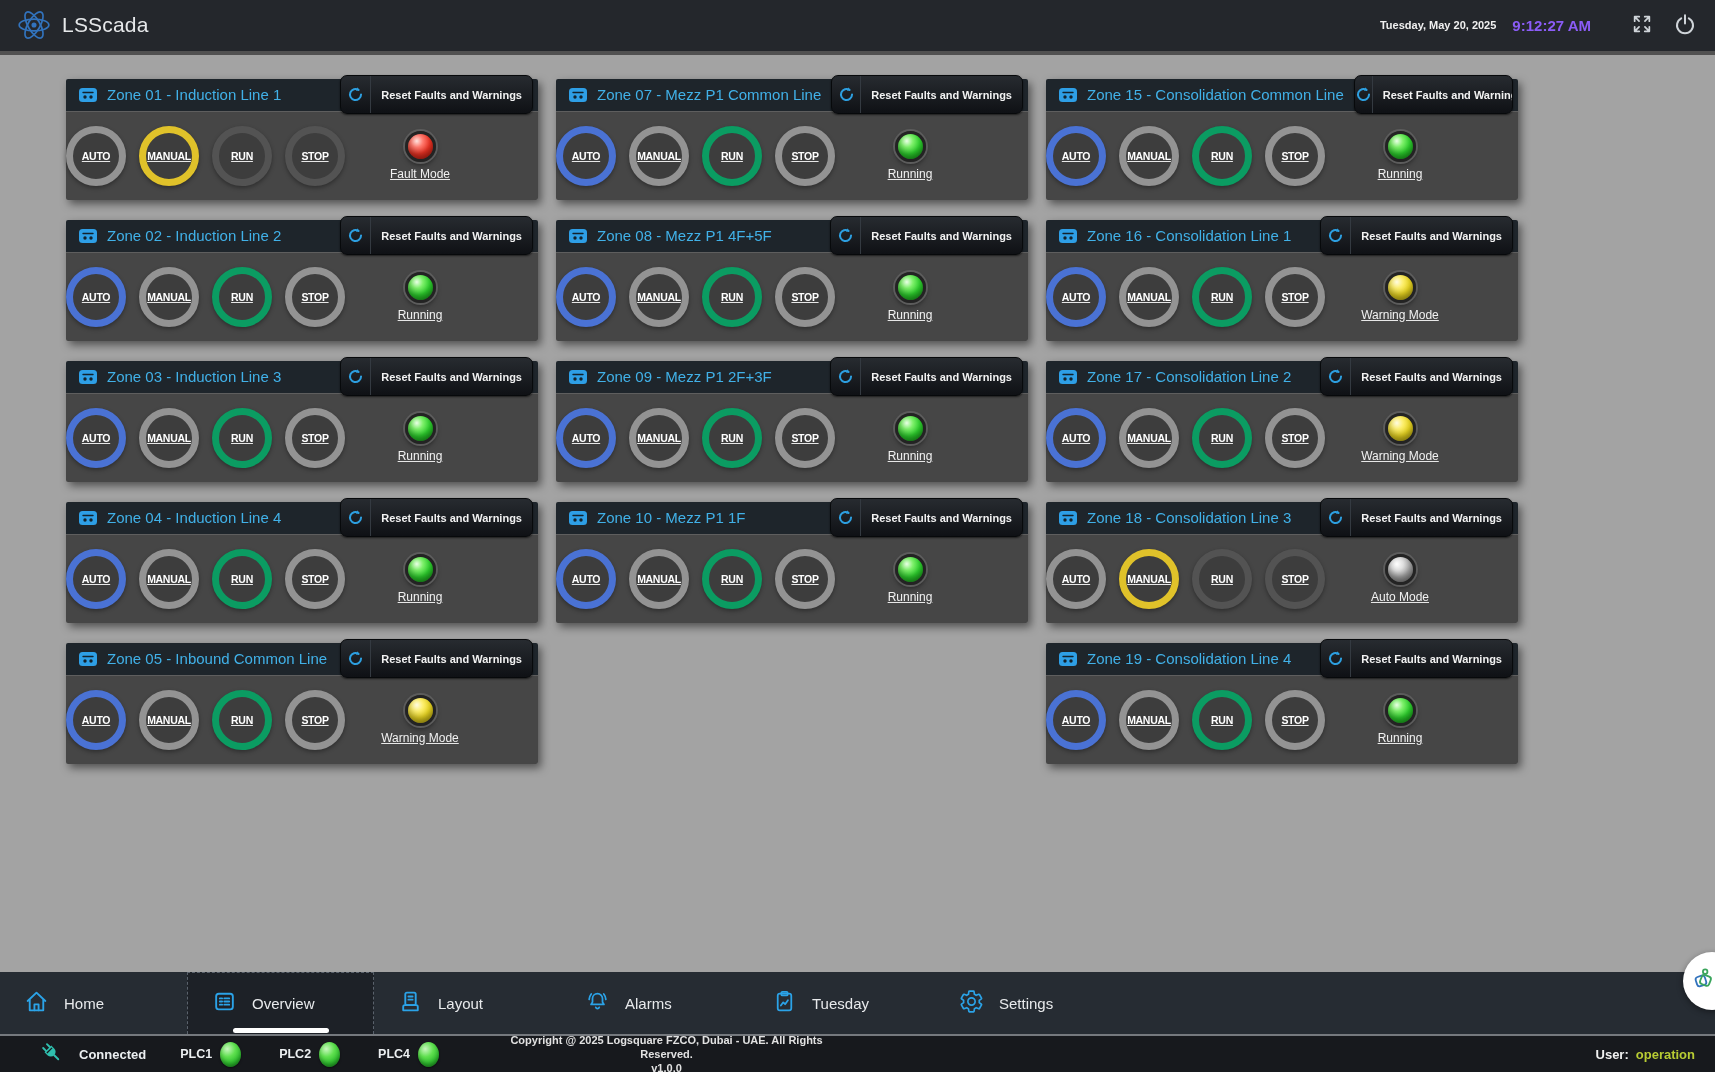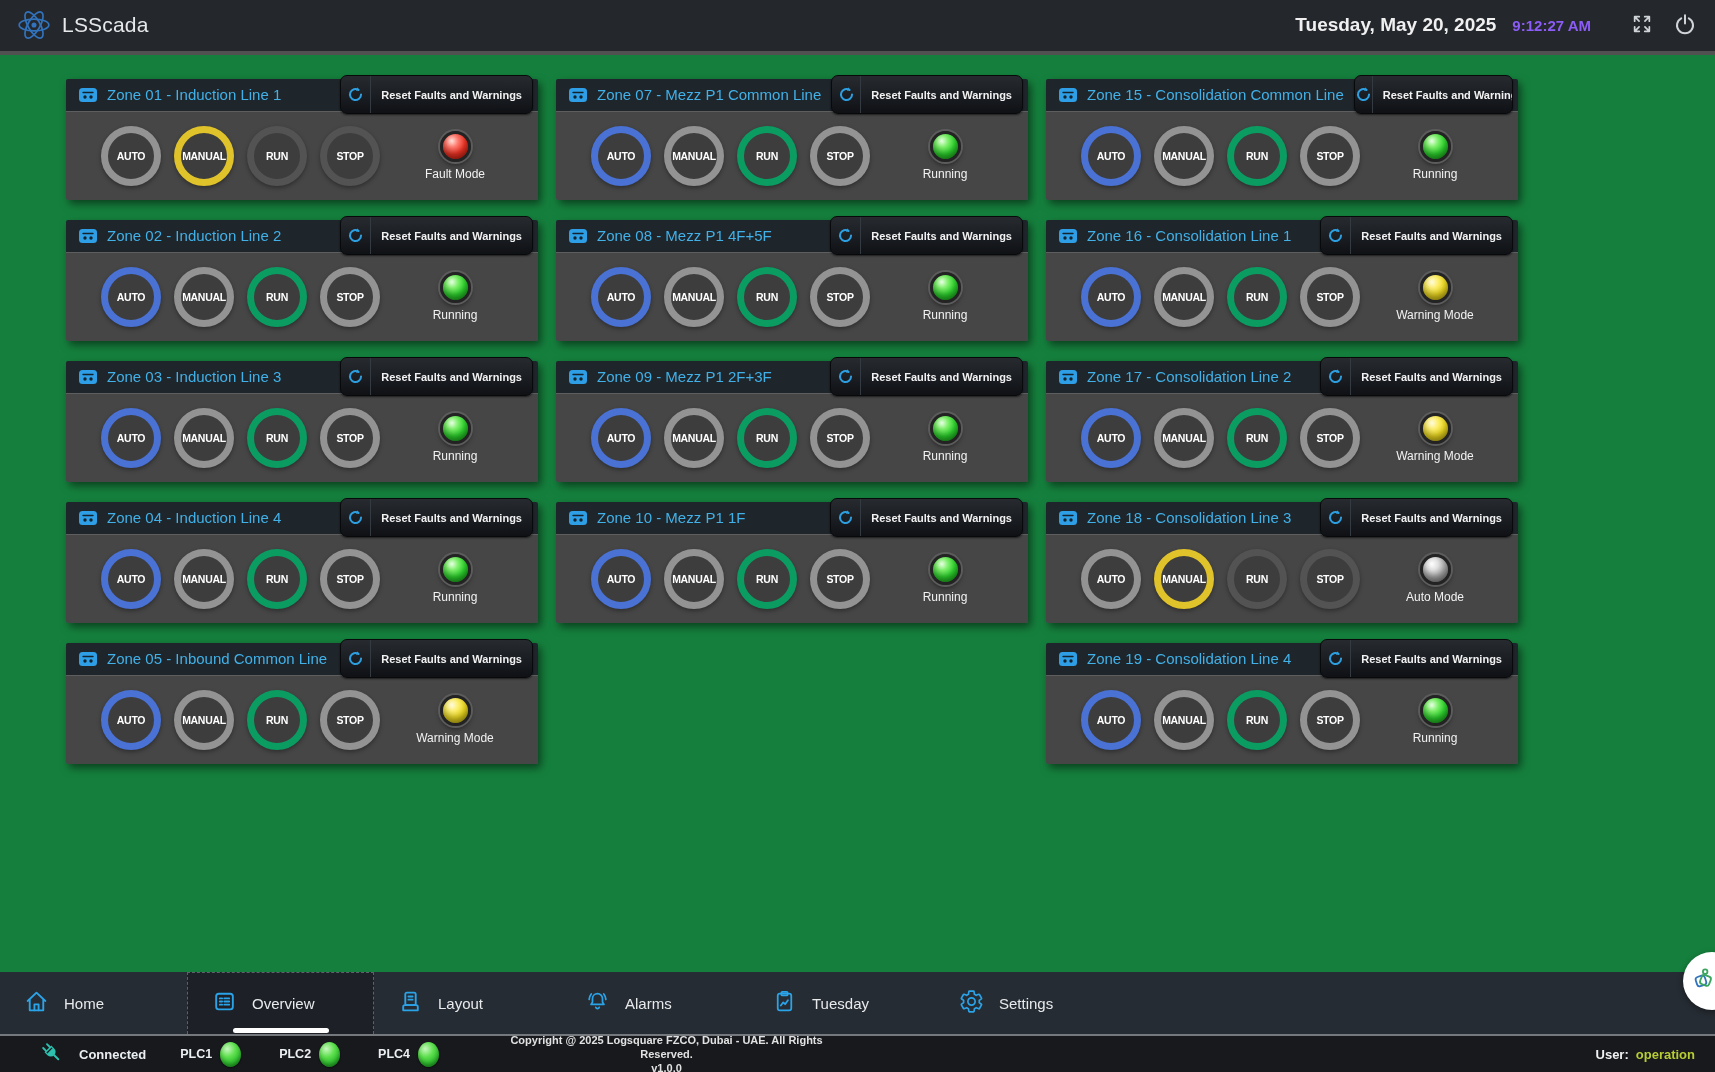--- a/index.html
+++ b/index.html
@@ -11,48 +11,49 @@
   .page { width:1715px; height:1072px; display:flex; flex-direction:column; position:relative; }
 
   
   .topbar {
     height:55px; background:#24272c; border-bottom:4px solid #515151;
     display:flex; align-items:center; padding:0 16px;
   }
   .brand { display:flex; align-items:center; gap:10px; }
   .brand-title { font-size:21px; color:#e6e8ea; letter-spacing:.2px; }
   .topbar-right { margin-left:auto; display:flex; align-items:center; gap:16px; }
-  .date-text { font-size:19px; font-weight:bold; color:#f0f0f0; }
+  .date-text { font-size:11px; font-weight:bold; color:#f0f0f0; }
   .time-text { font-size:15px; font-weight:bold; color:#8b5cf6; margin-right:22px; }
   .icon-btn { background:none; border:none; cursor:pointer; display:flex; align-items:center; padding:2px; }
 
   
-  .content { height:921px; padding:24px 0 0 66px; display:flex; gap:18px; background:#15803d; }
+  .content { height:921px; padding:24px 0 0 66px; display:flex; gap:18px; background:#a3a3a3; }
   .col { display:flex; flex-direction:column; gap:20px; width:472px; }
 
   .zone-card { border-radius:2px; box-shadow:3px 4px 8px rgba(0,0,0,.5); }
   .zone-header {
     height:32px; background:#1e252b; display:flex; align-items:center;
     gap:10px; padding:0 5px 0 13px; border-radius:2px 2px 0 0;
   }
   .zone-icon { display:flex; }
   .zone-title { font-size:15px; font-weight:normal; color:#41b1e8; white-space:nowrap; }
   .reset-btn {
     margin-left:auto; display:flex; align-items:center; height:39px;
     background:linear-gradient(#272b30,#0f1115); border:1px solid #07090b;
     border-radius:7px; cursor:pointer; color:#f2f2f2; overflow:hidden;
     box-shadow:0 1px 2px rgba(0,0,0,.6);
   }
   .reset-icon { width:30px; height:100%; display:flex; align-items:center; justify-content:center; border-right:1px solid #343a41; }
   .reset-label { padding:0 10px; font-size:11px; font-weight:bold; white-space:nowrap; }
 
   .zone-body {
     height:89px; background:#464646; border-top:1px solid #5e5e5e;
-    display:flex; align-items:center; justify-content:center; gap:13px;
+    display:flex; align-items:center; gap:13px;
     border-radius:0 0 2px 2px;
+    text-decoration:underline;
   }
   .mode-btn {
     width:60px; height:60px; border-radius:50%; border:7px solid #525252;
     background:#3d3d3d; color:#fff; font-family:"Liberation Sans",sans-serif;
     font-weight:bold; font-size:10.5px; letter-spacing:-.3px;
     display:flex; align-items:center; justify-content:center;
     cursor:pointer; box-shadow:0 2px 4px rgba(0,0,0,.35); flex:none;
   }
   .ring-blue   { border-color:#4a72d4; }
   .ring-green  { border-color:#0b9c62; }

